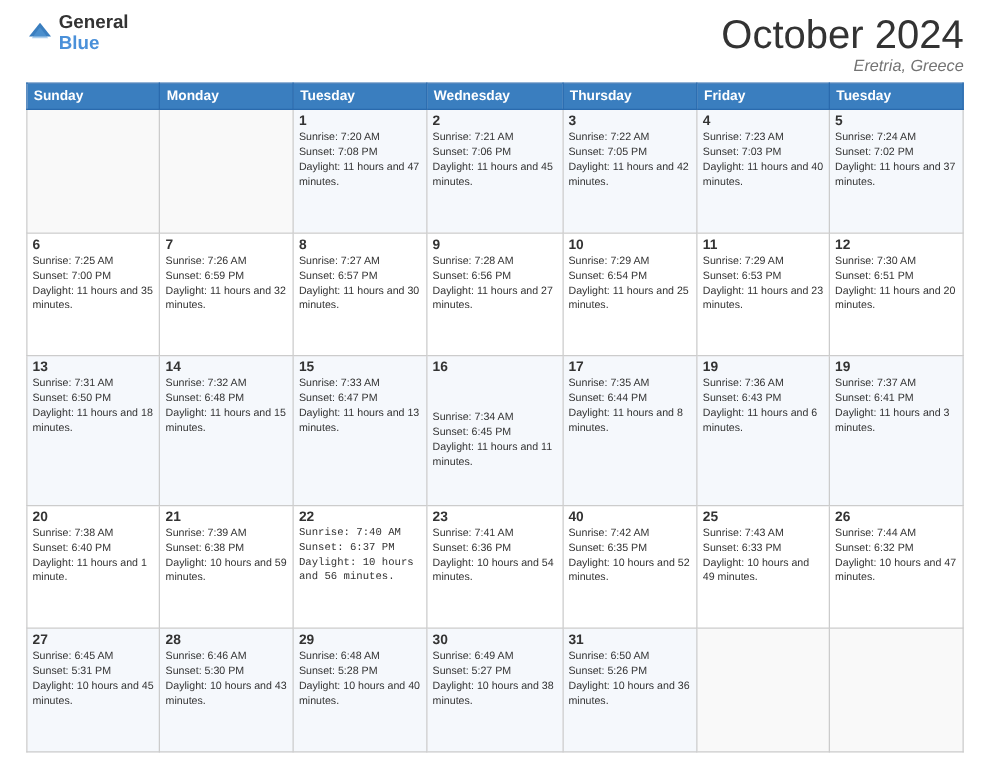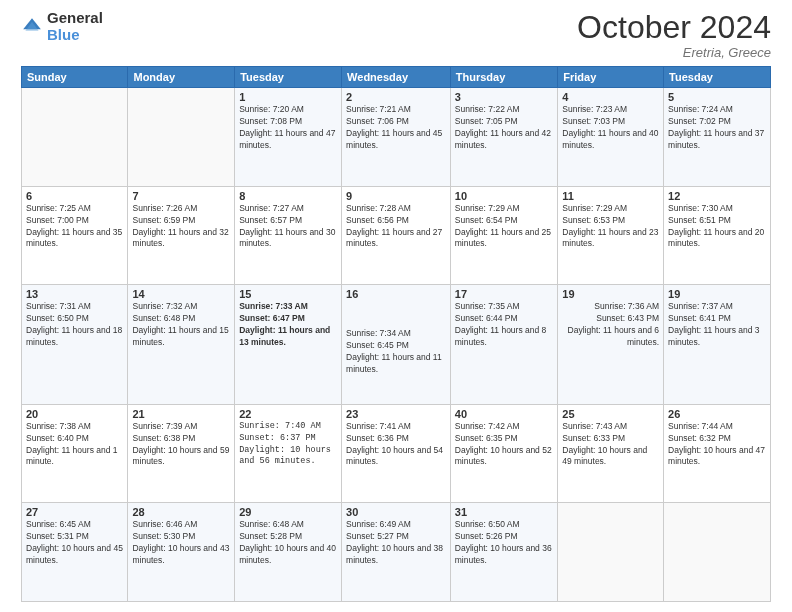--- a/index.html
+++ b/index.html
@@ -227,39 +227,39 @@
 Daylight: 11 hours and 18 minutes.</div>
           </td>
           <td>
             <span class="day-number">14</span>
             <div class="day-info" style="white-space: pre-line;">Sunrise: 7:32 AM
 Sunset: 6:48 PM
 Daylight: 11 hours and 15 minutes.</div>
           </td>
           <td>
             <span class="day-number">15</span>
-            <div class="day-info" style="white-space: pre-line; font-weight: bold;">Sunrise: 7:33 AM
+            <div class="day-info" style="white-space: pre-line;">Sunrise: 7:33 AM
 Sunset: 6:47 PM
 Daylight: 11 hours and 13 minutes.</div>
           </td>
           <td>
             <span class="day-number">16</span>
             <div class="day-info" style="white-space: pre-line; margin-top: 28px;">Sunrise: 7:34 AM
 Sunset: 6:45 PM
 Daylight: 11 hours and 11 minutes.</div>
           </td>
           <td>
             <span class="day-number">17</span>
             <div class="day-info" style="white-space: pre-line;">Sunrise: 7:35 AM
 Sunset: 6:44 PM
 Daylight: 11 hours and 8 minutes.</div>
           </td>
           <td>
             <span class="day-number">19</span>
-            <div class="day-info" style="white-space: pre-line; text-align: right;">Sunrise: 7:36 AM
+            <div class="day-info" style="white-space: pre-line;">Sunrise: 7:36 AM
 Sunset: 6:43 PM
 Daylight: 11 hours and 6 minutes.</div>
           </td>
           <td>
             <span class="day-number">19</span>
             <div class="day-info" style="white-space: pre-line;">Sunrise: 7:37 AM
 Sunset: 6:41 PM
 Daylight: 11 hours and 3 minutes.</div>
           </td>
         </tr>

